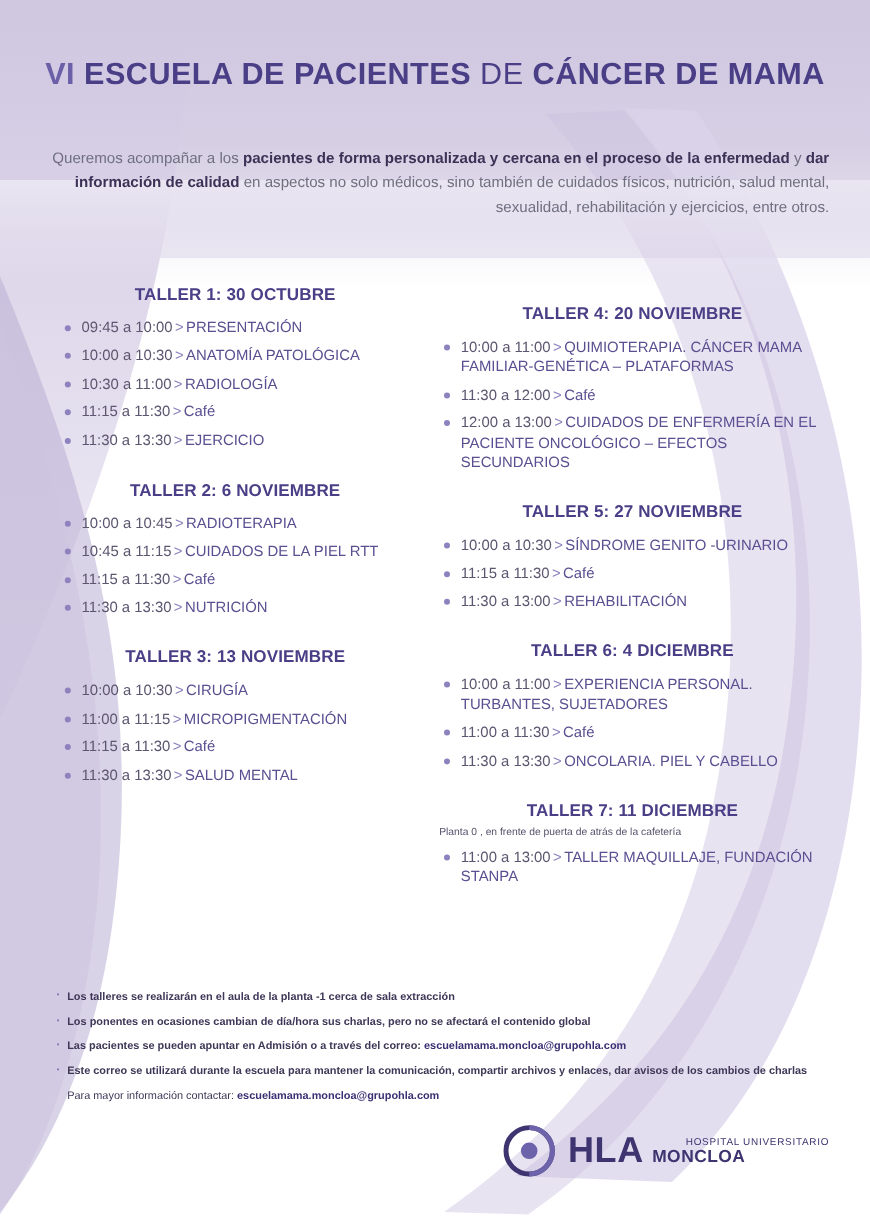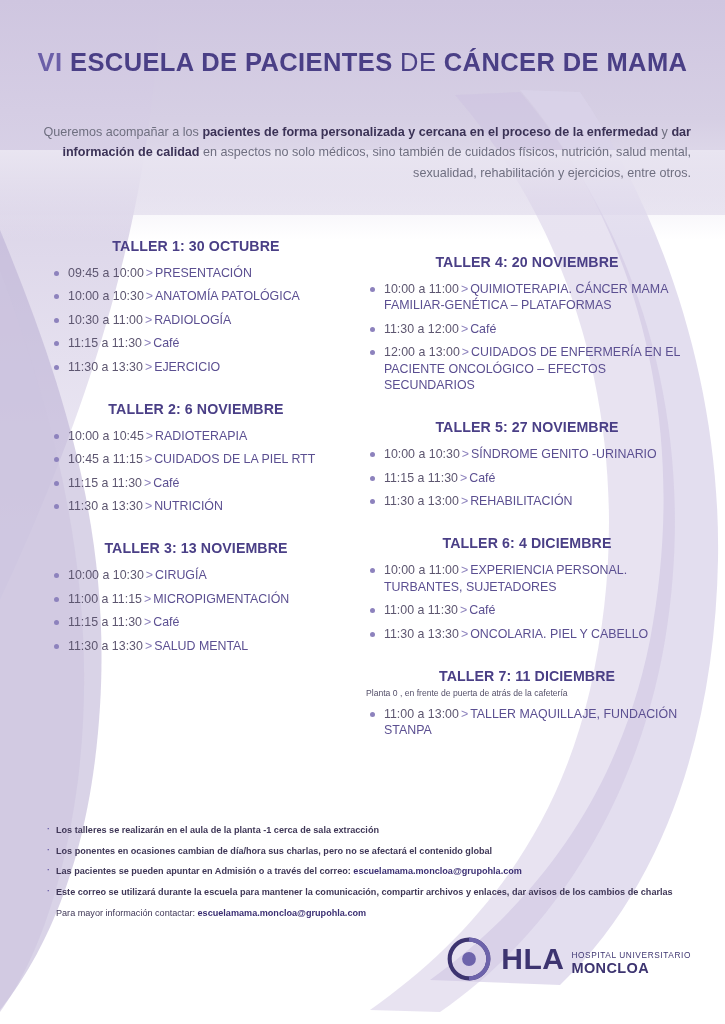--- a/index.html
+++ b/index.html
@@ -120,24 +120,24 @@
     position: absolute;
     right: 34px; bottom: 42px;
     display: flex;
     align-items: center;
     gap: 9px;
   }
   .logo-mark { width: 46px; height: 46px; }
   .logo-hla {
     font-size: 30px; font-weight: bold; color: #3d3470; letter-spacing: 0.5px;
   }
-  .logo-sub1 { font-size: 8.3px; color: #3d3470; letter-spacing: 0.6px; }
+  .logo-sub1 { font-size: 8.3px; color: #3d3470; letter-spacing: 0.6px; margin-left: 28px; }
   .logo-sub2 { font-size: 14.5px; font-weight: bold; color: #3d3470; letter-spacing: 0.4px; }
   .logo-stack { display: flex; flex-direction: column; justify-content: center; }
-  .logo-row { display: flex; align-items: flex-end; gap: 7px; }
+  .logo-row { display: flex; gap: 7px; }
 </style>
 </head>
 <body>
 
 <div class="page">
 
   <div class="bg-swoosh bg-top"></div>
   <svg class="swoosh-svg" width="725" height="1024">
     <defs>
       <linearGradient id="g1" x1="0" y1="0" x2="0" y2="1">

